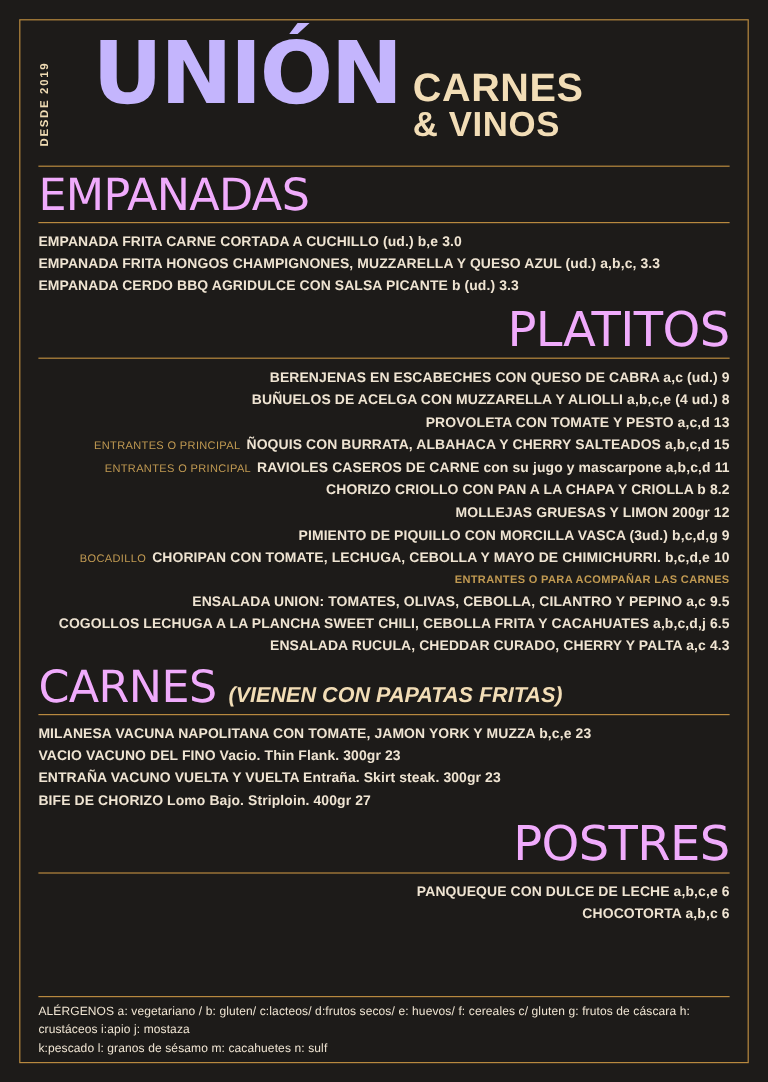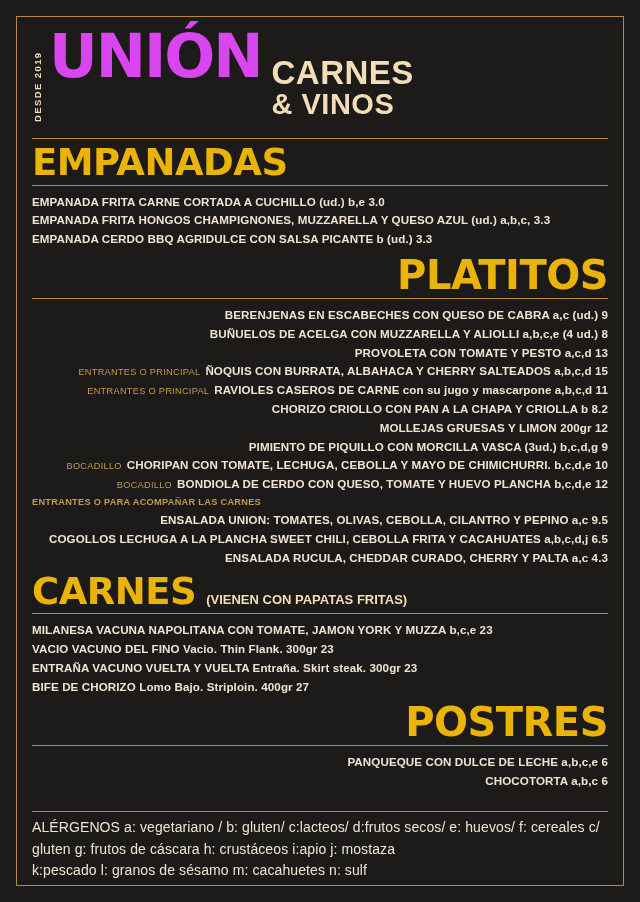--- a/index.html
+++ b/index.html
@@ -44,25 +44,26 @@
     color: #f0dcb4;
     margin-top: 22px;
     margin-right: 6px;
     height: 72px;
     display: flex;
     align-items: flex-start;
   }
   .union {
     font-family: "DejaVu Sans", sans-serif;
     font-weight: bold;
-    font-size: 60px;
+    font-size: 72px;
     line-height: 0.88;
     letter-spacing: -2px;
-    color: #d946ef;
+    color: #c4b5fd;
     margin-top: 2px;
+    margin-left: 28px;
   }
   .carnes-vinos {
     margin-left: 10px;
     margin-top: 28px;
     color: #f2ddb6;
     font-weight: bold;
     line-height: 1.02;
   }
   .carnes-vinos .l1 { font-size: 33px; letter-spacing: 0.5px; }
   .carnes-vinos .l2 { font-size: 29px; letter-spacing: 0.5px; }
@@ -75,33 +76,34 @@
 
   
   .sec-head {
     display: flex;
     align-items: baseline;
     margin-top: 4px;
   }
   .sec-head.right { justify-content: flex-end; }
   .sec-title {
     font-family: "DejaVu Sans", sans-serif;
-    font-weight: bold;
-    color: #eab308;
+    font-weight: normal;
+    color: #f0abfc;
     font-size: 37px;
     letter-spacing: -0.5px;
     line-height: 1.1;
   }
   .sec-title.big { font-size: 40px; }
   .sec-sub {
     color: #f2ddb6;
-    font-size: 13px;
+    font-size: 18px;
     font-weight: bold;
     margin-left: 10px;
     letter-spacing: 0px;
+    font-style: italic;
   }
   .sec-rule {
     border: 0;
     border-top: 1px solid #b8893f;
     margin: 1px 0 7px 0;
   }
 
   
   .items { margin: 0 0 4px 0; }
   .item {
@@ -118,38 +120,38 @@
     color: #c19a52;
     font-size: 9.2px;
     font-weight: normal;
     letter-spacing: 0.3px;
     margin-right: 5px;
   }
   .note-line {
     color: #c19a52;
     font-size: 9.2px;
     font-weight: bold;
-    text-align: left;
+    text-align: right;
     letter-spacing: 0.3px;
     line-height: 1.9;
   }
 
   
   .footer-wrap {
     position: absolute;
     left: 18px; right: 18px; bottom: 8px;
   }
   .footer-rule {
     border: 0;
     border-top: 1px solid #b8893f;
     margin: 0 0 5px 0;
   }
   .footer {
     color: #efe4d2;
-    font-size: 14px;
+    font-size: 10px;
     line-height: 1.55;
     letter-spacing: 0.1px;
   }
 </style>
 </head>
 <body>
 
 <div id="menu">
   <div class="frame"></div>
   <div class="inner">
@@ -199,23 +201,20 @@
       </div>
       <div class="item">
         <span class="tagline"></span><span>MOLLEJAS GRUESAS Y LIMON 200gr  12</span>
       </div>
       <div class="item">
         <span class="tagline"></span><span>PIMIENTO DE PIQUILLO CON MORCILLA VASCA (3ud.) b,c,d,g  9</span>
       </div>
       <div class="item">
         <span class="tagline">BOCADILLO</span><span>CHORIPAN CON TOMATE, LECHUGA, CEBOLLA Y MAYO DE CHIMICHURRI. b,c,d,e 10</span>
       </div>
-      <div class="item">
-        <span class="tagline">BOCADILLO</span><span>BONDIOLA DE CERDO CON QUESO, TOMATE Y HUEVO PLANCHA b,c,d,e 12</span>
-      </div>
       <div class="note-line">ENTRANTES O PARA ACOMPAÑAR LAS CARNES</div>
       <div class="item">ENSALADA UNION: TOMATES, OLIVAS, CEBOLLA, CILANTRO Y PEPINO a,c 9.5</div>
       <div class="item">COGOLLOS LECHUGA A LA PLANCHA SWEET CHILI, CEBOLLA FRITA Y CACAHUATES a,b,c,d,j 6.5</div>
       <div class="item">ENSALADA RUCULA, CHEDDAR CURADO, CHERRY Y PALTA a,c 4.3</div>
     </div>
 
     <div class="sec-head">
       <div class="sec-title">CARNES</div>
       <div class="sec-sub">(VIENEN CON PAPATAS FRITAS)</div>
     </div>

